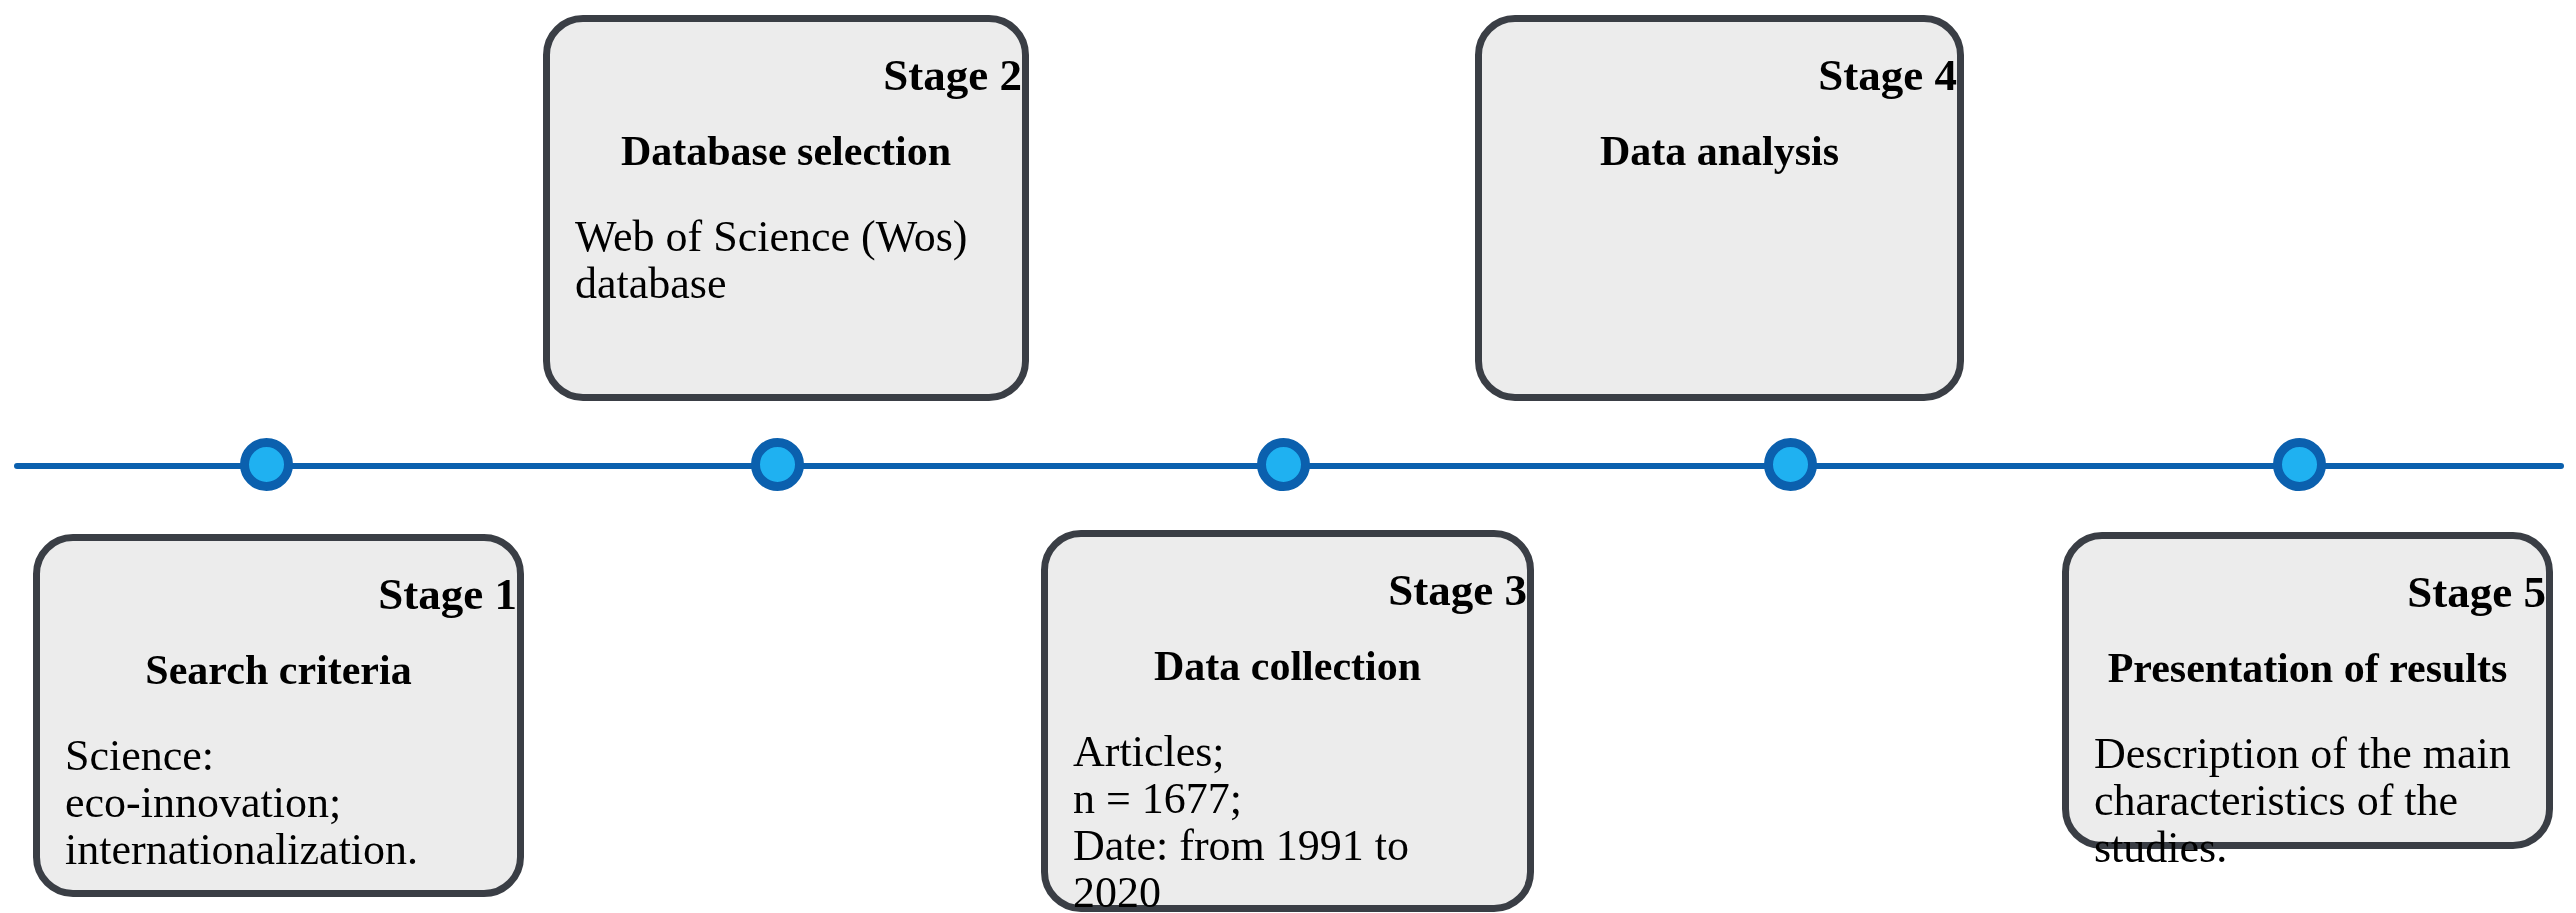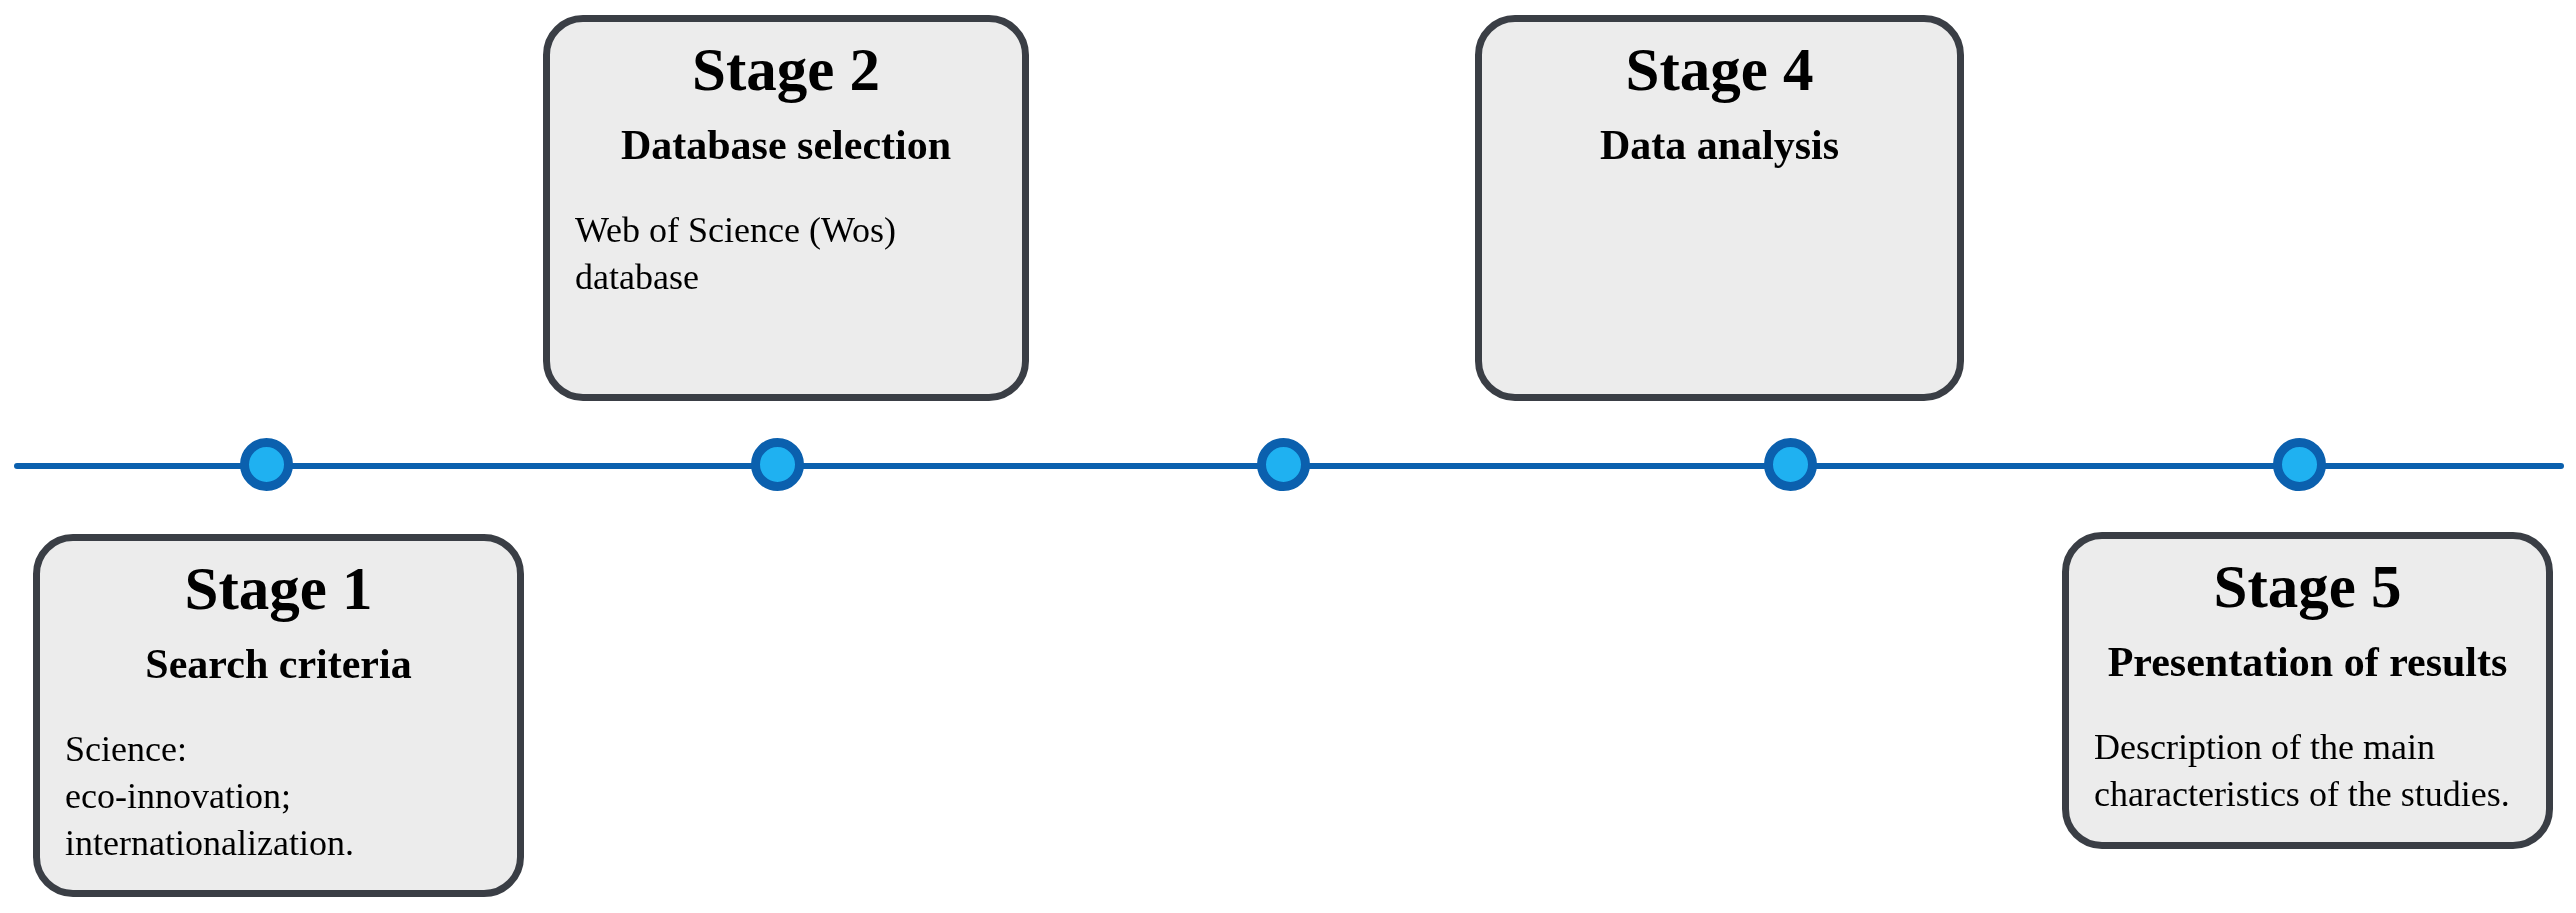--- a/index.html
+++ b/index.html
@@ -52,35 +52,36 @@
     border-radius: 40px;
     text-align: center;
   }
   .pos-b1 { left: 33px;   top: 534px; width: 491px; height: 363px; }
   .pos-b2 { left: 543px;  top: 15.3px;  width: 486px; height: 386px; }
   .pos-b3 { left: 1041px; top: 530px; width: 493px; height: 382px; }
   .pos-b4 { left: 1475px; top: 15.3px;  width: 489px; height: 386px; }
   .pos-b5 { left: 2062px; top: 532px; width: 491px; height: 317px; }
 
   .box-title {
-    margin-top: 13px;
-    font-size: 61px;
+    margin-top: 19px;
+    font-size: 45px;
     font-weight: bold;
     line-height: 69px;
+    text-align: right;
   }
   .box-subtitle {
     margin-top: 18px;
     font-size: 42px;
     font-weight: bold;
     line-height: 46px;
   }
   .box-body {
     margin-top: 39px;
     padding: 0 25px;
-    font-size: 36px;
+    font-size: 44px;
     line-height: 47px;
     text-align: left;
     white-space: pre-line;
   }
 </style>
 </head>
 <body>
 
 <div class="canvas">
 
@@ -100,20 +101,27 @@
 internationalization.</div>
   </div>
 
   <div class="stage-box pos-b2">
     <div class="box-title">Stage 2</div>
     <div class="box-subtitle">Database selection</div>
     <div class="box-body">Web of Science (Wos)
 database</div>
   </div>
 
+  <div class="stage-box pos-b3">
+    <div class="box-title">Stage 3</div>
+    <div class="box-subtitle">Data collection</div>
+    <div class="box-body">Articles;
+n = 1677;
+Date: from 1991 to 2020</div>
+  </div>
 
   <div class="stage-box pos-b4">
     <div class="box-title">Stage 4</div>
     <div class="box-subtitle">Data analysis</div>
   </div>
 
   <div class="stage-box pos-b5">
     <div class="box-title">Stage 5</div>
     <div class="box-subtitle">Presentation of results</div>
     <div class="box-body">Description of the main

